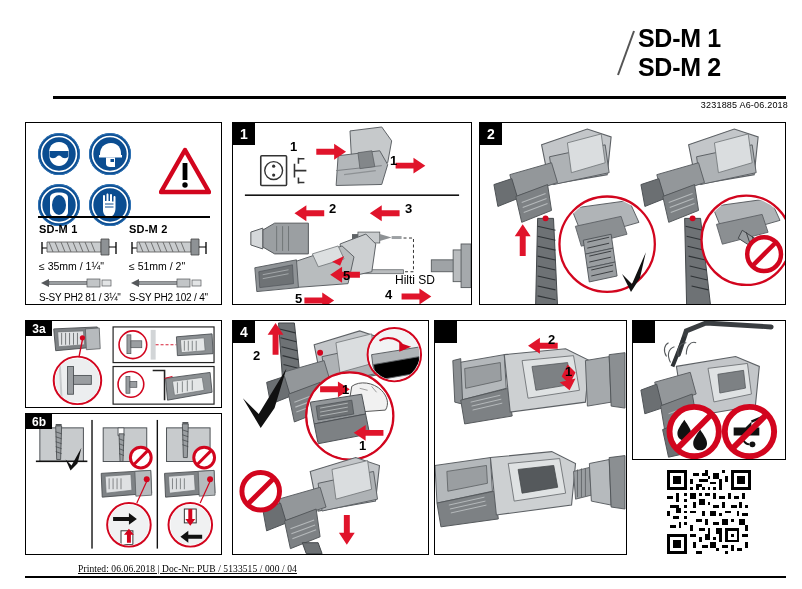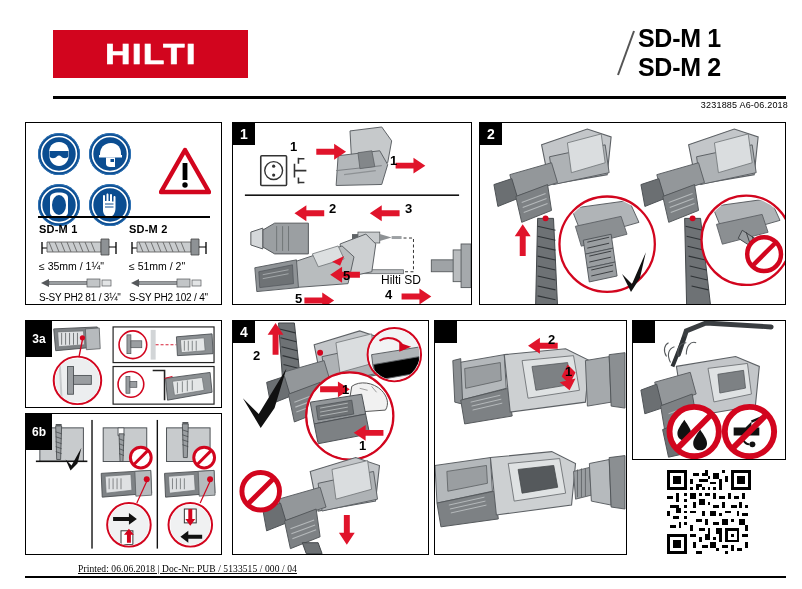--- a/index.html
+++ b/index.html
@@ -61,21 +61,21 @@
   }
   .badge {
     position: absolute; left: 0; top: 0;
     background: #000; color: #fff;
     font-weight: bold; font-size: 14px;
     display: flex; align-items: center; justify-content: center;
     z-index: 12;
     font-family: "Liberation Sans", sans-serif;
   }
   .badge.sq { width: 22px; height: 22px; }
-  .badge.wide { width: 26px; height: 36px; font-size: 12px; }
+  .badge.wide { width: 26px; height: 15px; font-size: 12px; }
   .badge.blank { width: 22px; height: 22px; }
 
   
   #panel-ppe { left: 25px; top: 122px; width: 197px; height: 183px; }
   .ppe-row { position: absolute; display: flex; gap: 9px; }
   .ppe-icon {
     width: 42px; height: 42px; border-radius: 50%;
     background: #0b4d91; position: relative;
     box-shadow: inset 0 0 0 2px #2e72b5;
   }
@@ -122,23 +122,20 @@
   #footer-text {
     position: absolute; left: 78px; top: 564px;
     font-family: "Liberation Serif", serif;
     font-size: 9.5px; letter-spacing: 0.1px; text-decoration: underline;
   }
 </style>
 </head>
 <body>
 
 <div id="header">
-  <div id="hilti-logo">
-    <span class="wordmark">HILTI</span>
-  </div>
 
   <svg id="slash" viewBox="0 0 30 50">
     <line x1="22" y1="3" x2="6" y2="47" stroke="#555" stroke-width="2"></line>
   </svg>
 
   <div id="model-block">
     <div class="model">SD-M 1</div>
     <div class="model">SD-M 2</div>
   </div>
 
@@ -297,21 +294,21 @@
     </g>
   </svg>
 
   <div class="num-label" style="left:57px; top:16px;">1</div>
   <div class="num-label" style="left:157px; top:30px;">1</div>
   <div class="num-label" style="left:96px; top:78px;">2</div>
   <div class="num-label" style="left:172px; top:78px;">3</div>
   <div class="num-label" style="left:110px; top:145px;">5</div>
   <div class="num-label" style="left:62px; top:168px;">5</div>
   <div class="num-label" style="left:152px; top:164px;">4</div>
-  <div class="cap" style="left:148px; top:150px;">Hilti SD</div>
+  <div class="cap" style="left:162px; top:150px;">Hilti SD</div>
 </div>
 
 <div class="panel" id="panel-2">
   <div class="badge sq">2</div>
 
   <svg class="illus" viewBox="0 0 307 183">
 
     <g>
       <path d="M62 22 L108 6 L132 14 L128 52 L70 62 Z" fill="#c3c6c9" stroke="#5d6165" stroke-width="1.1"></path>
       <path d="M70 34 L126 22 L130 50 L74 62 Z" fill="#aeb2b5" stroke="#5d6165" stroke-width="1"></path>

